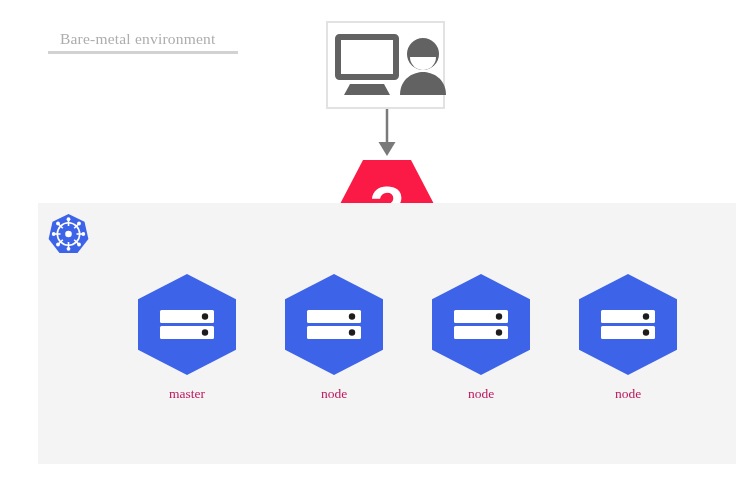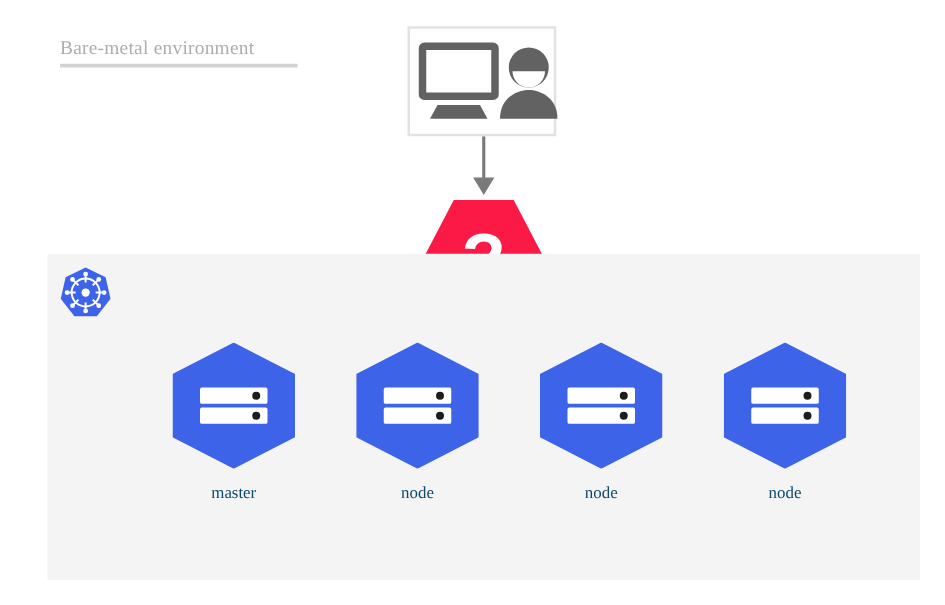--- a/index.html
+++ b/index.html
@@ -16,21 +16,21 @@
   #canvas {
     position: relative;
     width: 756px;
     height: 484px;
     background: #ffffff;
   }
 
   
   .section-title {
     position: absolute;
-    left: 48px;
+    left: 60px;
     top: 30px;
     font-family: "Liberation Serif", serif;
     font-size: 15.5px;
     color: #adadad;
     letter-spacing: 0.2px;
     white-space: nowrap;
   }
   .section-title-underline {
     position: absolute;
     left: 48px;
@@ -110,21 +110,21 @@
     width: 98px;
     height: 101px;
   }
   .node-label {
     position: absolute;
     top: 386px;
     width: 98px;
     text-align: center;
     font-family: "Liberation Serif", serif;
     font-size: 13.5px;
-    color: #0c4a6e;
+    color: #be185d;
   }
 </style>
 </head>
 <body>
 
 <div id="canvas">
 
   <div class="section-title">Bare-metal environment</div>
   <div class="section-title-underline"></div>
 

